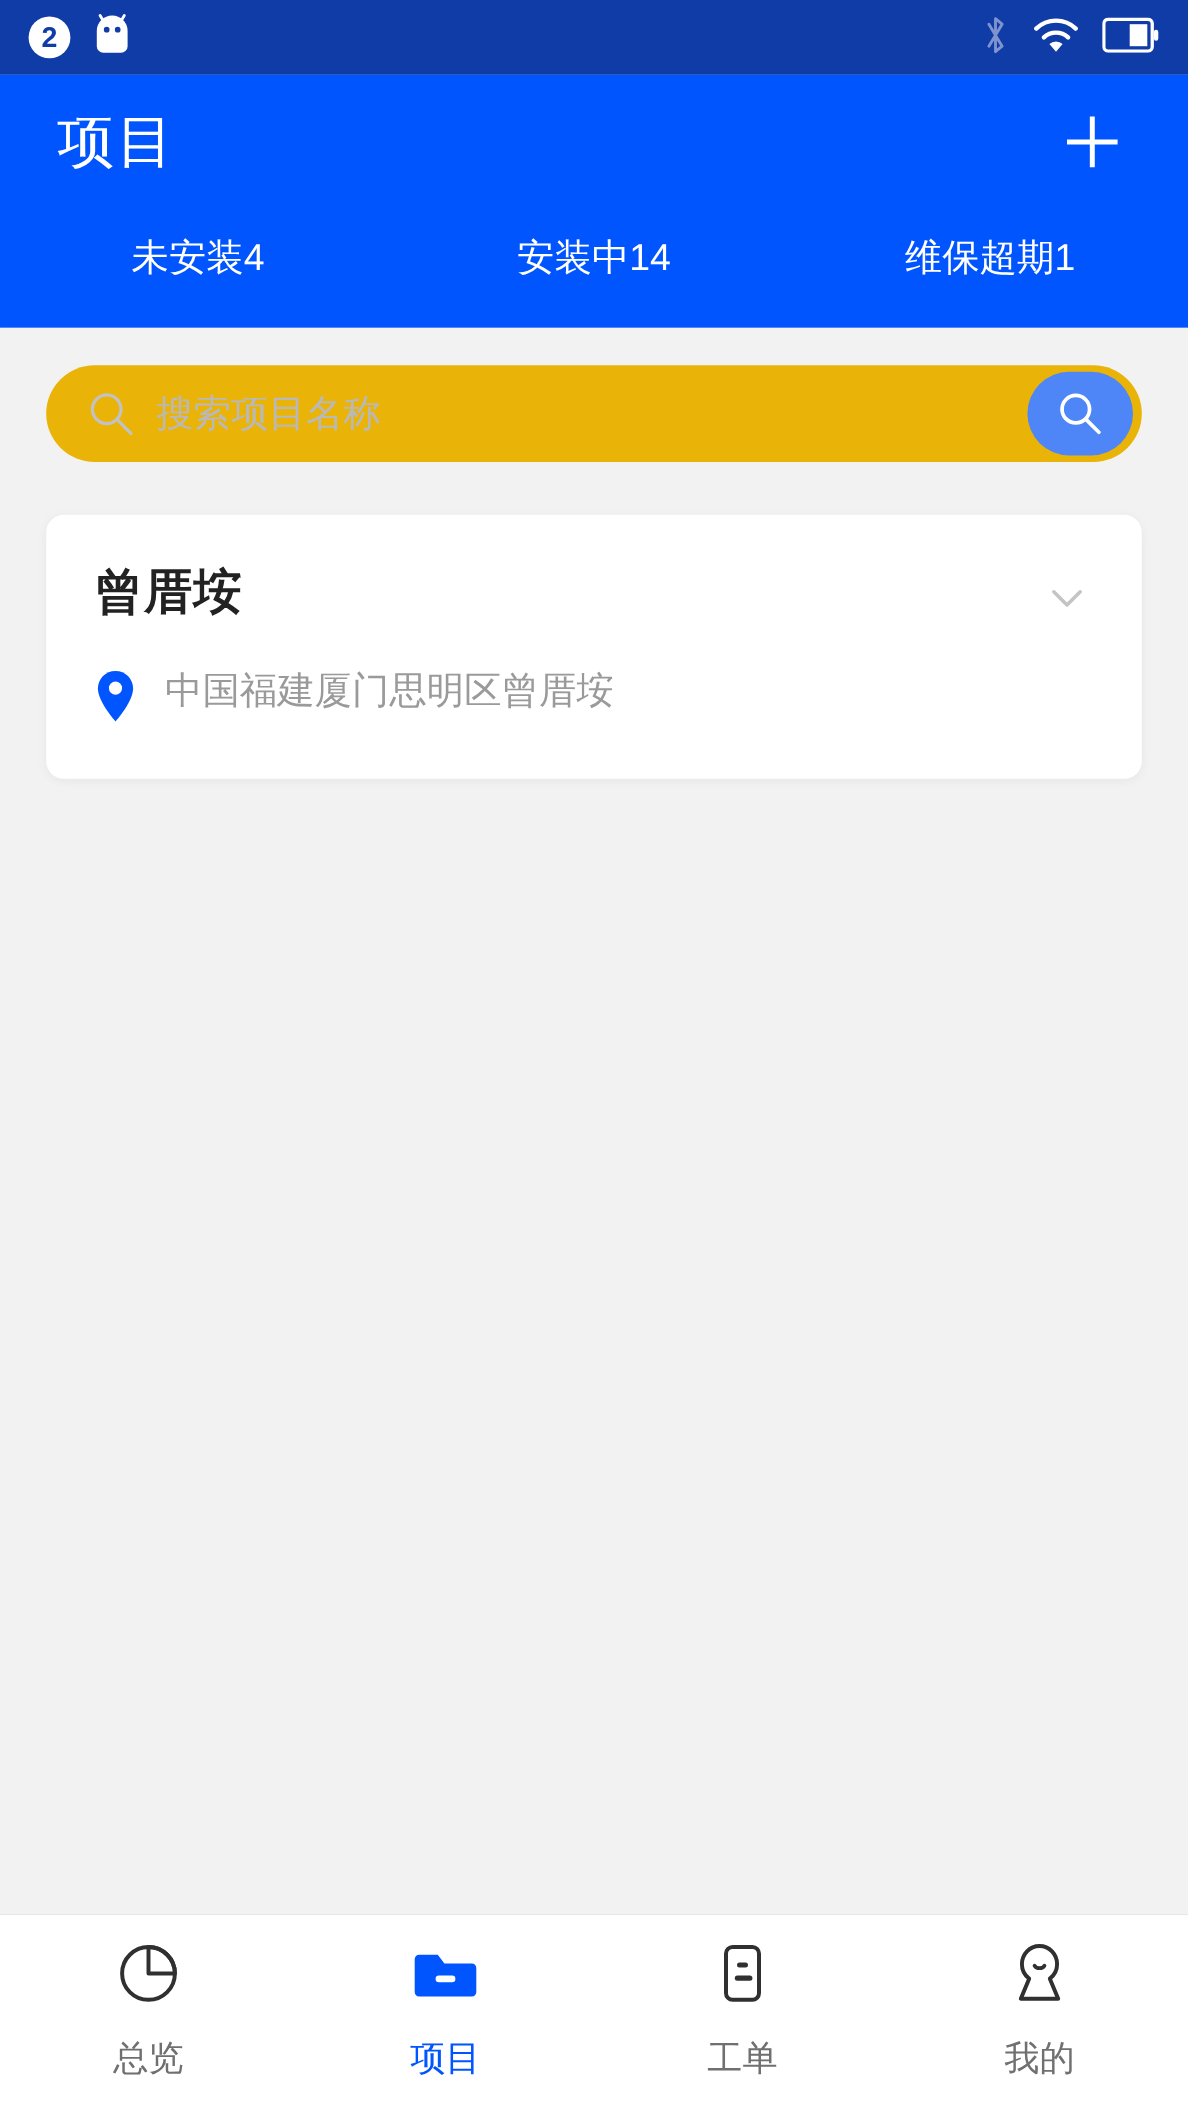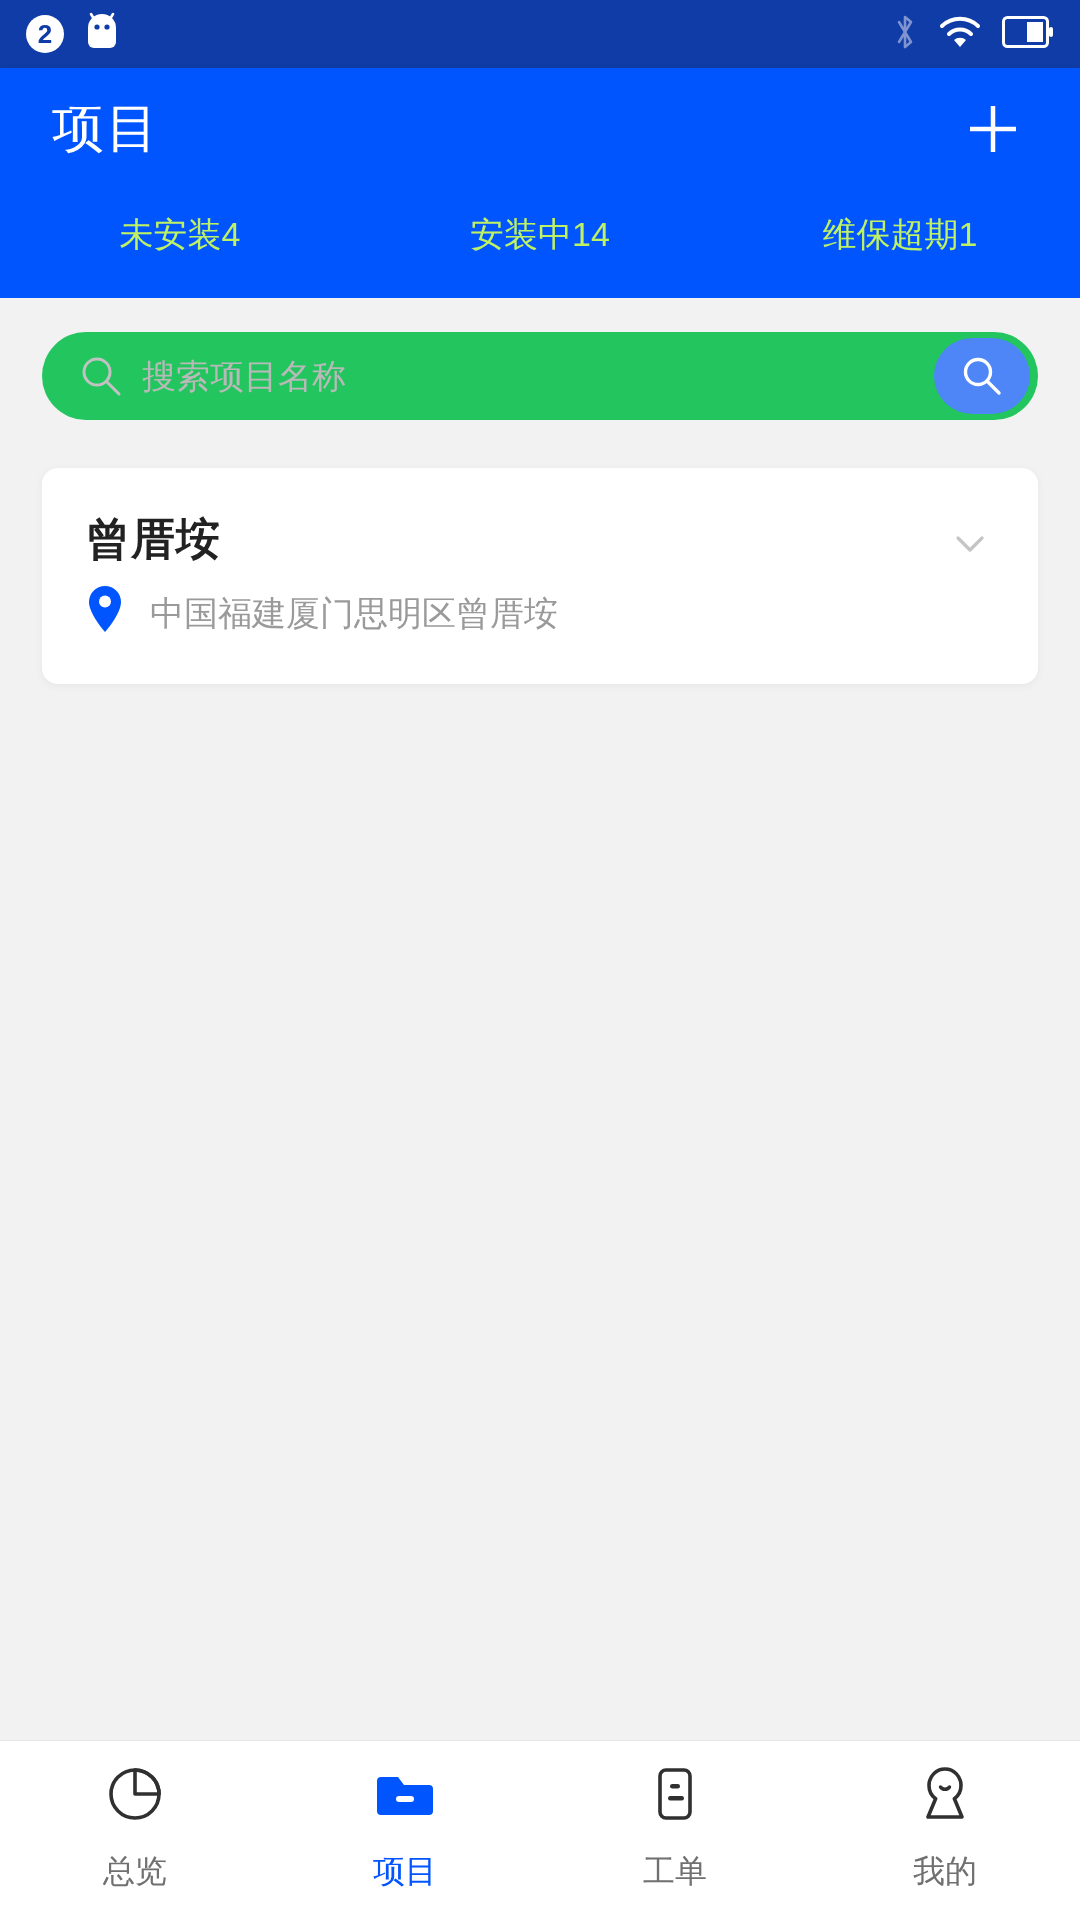--- a/index.html
+++ b/index.html
@@ -114,21 +114,21 @@
     flex: 1;
     display: flex;
     flex-direction: column;
     align-items: center;
     cursor: pointer;
     position: relative;
     height: 84px;
   }
   .tab-label {
     font-size: 34px;
-    color: #bef264;
+    color: #ffffff;
     font-weight: 400;
     line-height: 1.2;
   }
   .tab.active .tab-label {
     color: #ffffff;
     font-weight: bold;
   }
   .tab-underline {
     display: none;
     position: absolute;
@@ -147,21 +147,21 @@
     overflow: hidden;
     position: relative;
   }
 
   .search-wrap {
     padding: 34px 42px 0 42px;
   }
   .search-bar {
     position: relative;
     height: 88px;
-    background: #22c55e;
+    background: #eab308;
     border-radius: 44px;
     display: flex;
     align-items: center;
     padding-left: 36px;
   }
   .search-input-icon {
     flex: 0 0 auto;
     display: flex;
     align-items: center;
     margin-right: 18px;
@@ -222,22 +222,22 @@
   }
   .card-chevron {
     margin-left: auto;
     padding-top: 6px;
     cursor: pointer;
     display: flex;
     align-items: center;
   }
   .card-addr {
     display: flex;
-    align-items: flex-end;
-    margin-top: 16px;
+    align-items: flex-start;
+    margin-top: 40px;
   }
   .pin-icon {
     flex: 0 0 auto;
     margin-right: 26px;
     display: flex;
     align-items: center;
   }
   .addr-text {
     font-size: 34px;
     color: #9a9a9a;

